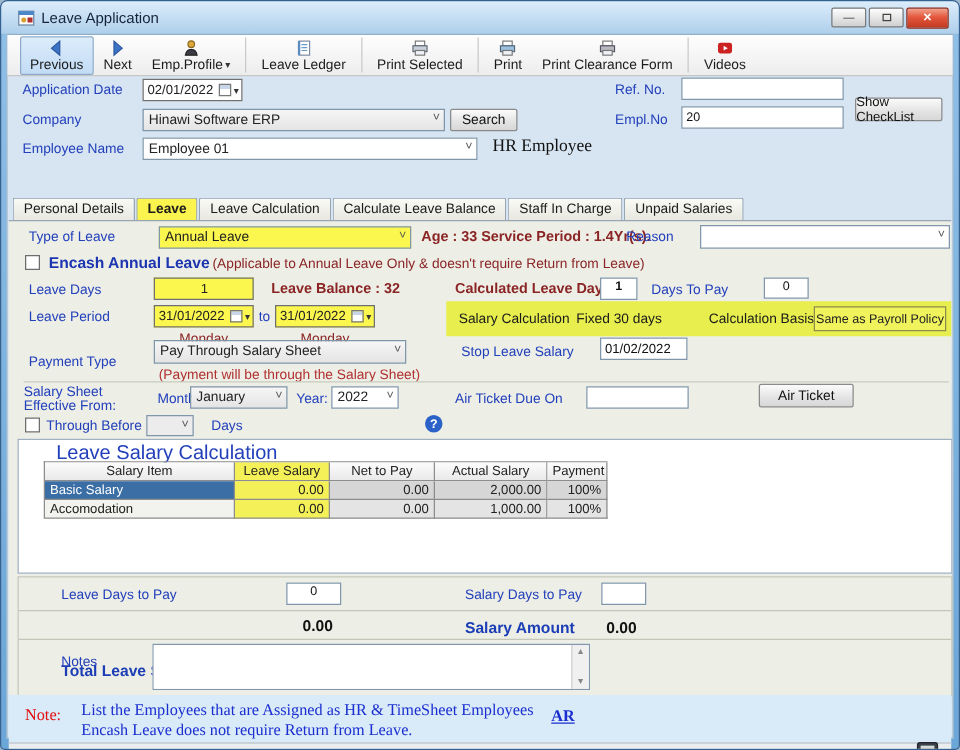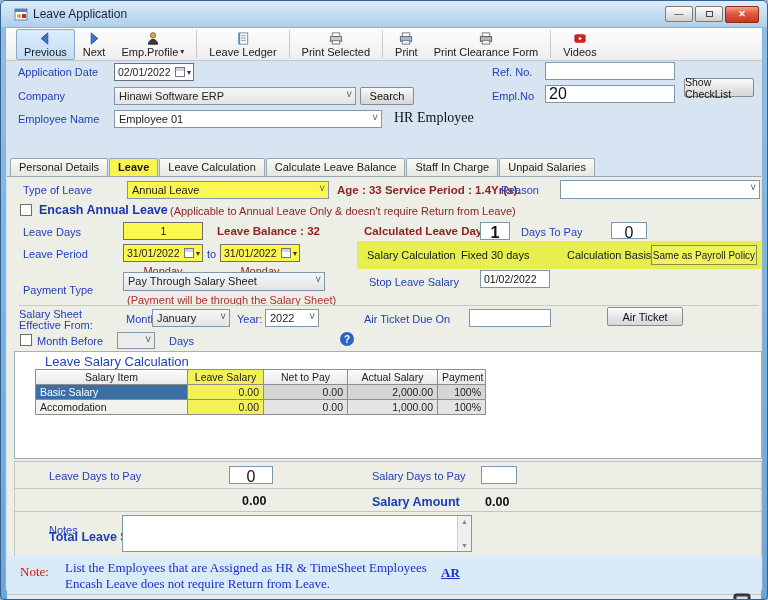--- a/index.html
+++ b/index.html
@@ -28,21 +28,21 @@
     padding:1px 7px;height:31px;border:1px solid transparent;border-radius:2px;font-size:11px;color:#1a1a1a;}
   .tb-btn svg{display:block;}
   .tb-btn.selected{background:linear-gradient(#dcecfb,#c2dcf5);border-color:#89aacb;}
   .tb-sep{width:1px;height:28px;background:#c9c9c9;margin:0 4px;}
   .tb-caret{font-size:8px;color:#333;margin-left:2px;}
   .tb-row{display:flex;align-items:center;}
   
   .lbl{position:absolute;color:#2340bb;white-space:nowrap;}
   .lbl-maroon{position:absolute;color:#8b2525;font-weight:bold;white-space:nowrap;}
   .tbx{position:absolute;border:1px solid #8097ab;background:#fff;font-family:"Liberation Sans",sans-serif;
-    font-size:16px;padding:1px 3px;color:#111;}
+    font-size:10px;padding:1px 3px;color:#111;}
   .combo{position:absolute;border:1px solid #8097ab;background:linear-gradient(#f6f6f6,#e4e4e4);
     padding:2px 16px 0 4px;white-space:nowrap;overflow:hidden;color:#222;}
   .combo::after{content:"˅";position:absolute;right:3px;top:1px;font-size:10px;color:#555;}
   .combo.white{background:#fff;}
   .combo.yellow{background:#fbf74e;}
   .combo.disabled{background:#ececec;color:#999;}
   .btn{position:absolute;border:1px solid #8a8a8a;border-radius:2px;background:linear-gradient(#fbfbfb,#e3e3e3 60%,#d7d7d7);
     font-size:11px;display:flex;align-items:center;justify-content:center;color:#111;}
   .datebox{position:absolute;border:1px solid #707070;background:#fff;display:flex;align-items:center;
     padding:0 2px 0 3px;font-size:10.5px;}
@@ -55,21 +55,21 @@
   
   .tabstrip{position:absolute;left:4px;top:130px;display:flex;}
   .tab{border:1px solid #98a6b4;border-bottom:none;background:linear-gradient(#fafaf6,#e8e8e0);
     padding:2px 8px 3px 8px;margin-right:1px;font-size:11px;color:#1a1a1a;border-radius:2px 2px 0 0;}
   .tab.active{background:#fbf44e;font-weight:bold;}
   .tabpage{position:absolute;left:1px;right:1px;top:148px;height:380px;background:#edeee6;border-top:1px solid #98a6b4;}
   .band-yellow{position:absolute;left:350px;top:64px;width:404px;height:28px;background:#e7ee4d;}
   .basis-box{position:absolute;left:294px;top:4px;width:106px;height:20px;border:1px solid #8b8b4a;
     background:#f0f35c;font-size:10px;display:flex;align-items:center;justify-content:center;white-space:nowrap;}
   .groupbox{position:absolute;left:7px;top:174px;width:748px;height:108px;border:1px solid #9fb0bf;background:#fff;}
-  .gb-title{position:absolute;left:30px;top:2px;color:#2340bb;font-size:13px;text-align:right;}
+  .gb-title{position:absolute;left:30px;top:2px;color:#2340bb;font-size:16px;text-align:right;}
   
   .tbl{position:absolute;left:20px;top:17px;display:grid;grid-template-columns:152px 76px 84px 90px 48px;
     border-top:1px solid #8d8d8d;border-left:1px solid #8d8d8d;font-size:10.5px;}
   .tbl .c{border-right:1px solid #8d8d8d;border-bottom:1px solid #8d8d8d;height:15px;line-height:14px;
     padding:0 4px;overflow:hidden;white-space:nowrap;}
   .tbl .h{background:linear-gradient(#fcfcfc,#e9e9e9);text-align:center;}
   .tbl .h.yellow{background:#f4f057;}
   .tbl .num{text-align:right;background:#e4e4e4;}
   .tbl .num.dark{background:#d6d6d6;}
   .tbl .ys{background:#f4f057;text-align:right;}
@@ -266,21 +266,21 @@
       <span class="lbl" style="left:12px;top:142px;">Effective From:</span>
       <span class="lbl" style="left:110px;top:136px;margin-left:9px;">Month:</span>
       <div class="combo" style="left:145px;top:132px;width:78px;height:18px;"><span>January</span></div>
       <span class="lbl" style="left:230px;top:136px;">Year:</span>
       <div class="combo white" style="left:258px;top:132px;width:54px;height:18px;"><span>2022</span></div>
       <span class="lbl" style="left:357px;top:136px;">Air Ticket Due On</span>
       <input class="tbx" style="left: 462px; top: 132px; width: 82px; height: 18px;" readonly="" value="">
       <div class="btn" style="left:600px;top:130px;width:76px;height:19px;">Air Ticket</div>
 
       <span class="chk" style="left:13px;top:157px;"></span>
-      <span class="lbl" style="left:30px;top:158px;">Month Before</span>
+      <span class="lbl" style="left:30px;top:158px;">Through Before</span>
       <div class="combo disabled" style="left:110px;top:155px;width:38px;height:17px;"><span></span></div>
       <span class="lbl" style="left:162px;top:158px;">Days</span>
       <div class="helpicon" style="left:333px;top:155px;">?</div>
 
       <div class="groupbox">
         <span class="gb-title">Leave Salary Calculation</span>
         <div class="tbl">
           <div class="c h">Salary Item</div>
           <div class="c h yellow">Leave Salary</div>
           <div class="c h">Net to Pay</div>

